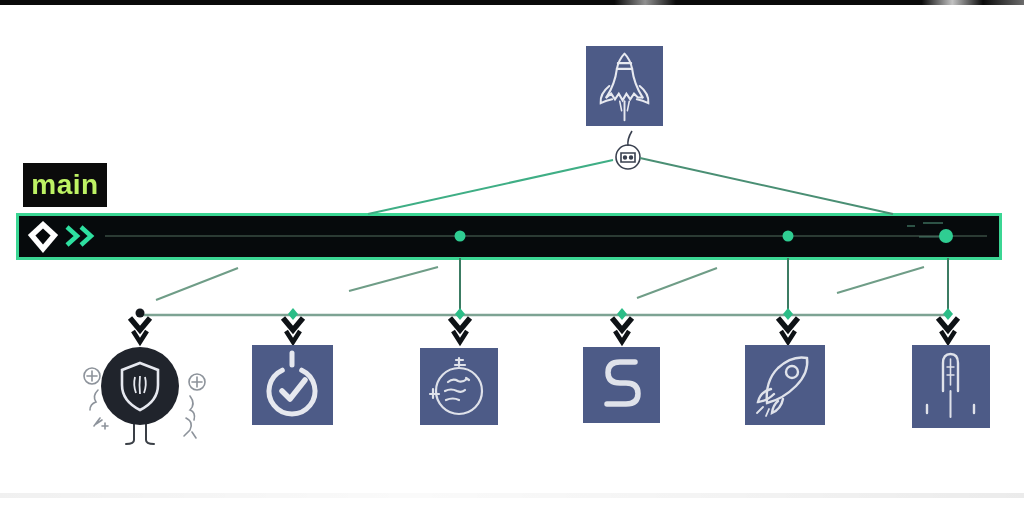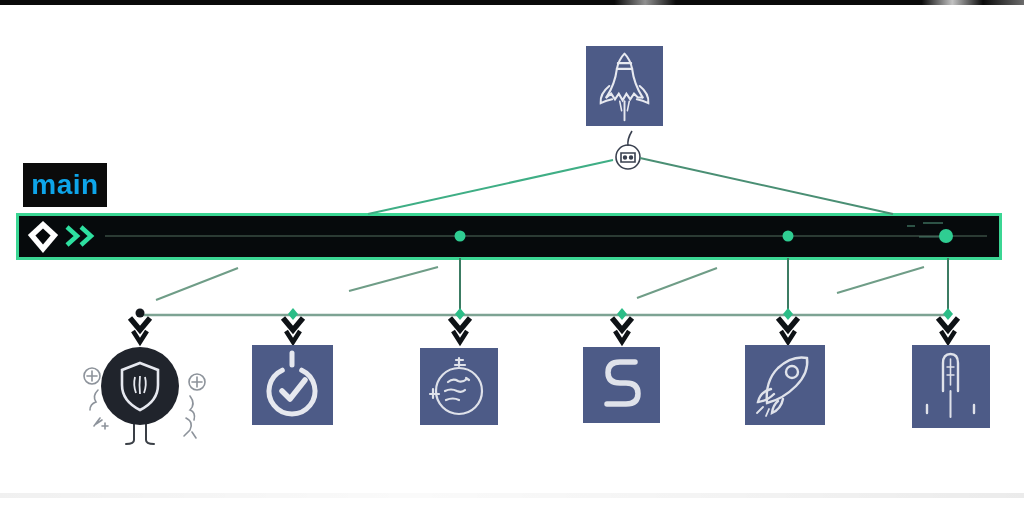--- a/index.html
+++ b/index.html
@@ -6,21 +6,21 @@
   .canvas{position:relative;width:1024px;height:510px;background:#ffffff;overflow:hidden;
           font-family:"Liberation Sans",sans-serif;}
   .top-strip{position:absolute;left:0;top:0;width:1024px;height:5px;
     background:linear-gradient(90deg,#0a0a0a 0%,#0a0a0a 60%,rgba(10,10,10,.45) 63%,#0a0a0a 66%,
     #0a0a0a 90%,rgba(10,10,10,.25) 93%,#0a0a0a 96%,rgba(10,10,10,.6) 100%);}
   .bottom-smudge{position:absolute;left:0;top:493px;width:1024px;height:5px;
     background:linear-gradient(90deg,rgba(0,0,0,.06),rgba(0,0,0,.02) 40%,rgba(0,0,0,.05) 75%,rgba(0,0,0,.08));}
   .tile{position:absolute;display:flex;align-items:center;justify-content:center;}
   .trigger-tile{left:586px;top:46px;width:77px;height:80px;background:#4d5b87;}
   .branch-chip{position:absolute;left:23px;top:163px;width:84px;height:44px;background:#0b0b0b;
-    color:#0ea5e9;display:flex;align-items:center;justify-content:center;font-size:28px;font-weight:700;letter-spacing:.5px;}
+    color:#bef264;display:flex;align-items:center;justify-content:center;font-size:28px;font-weight:700;letter-spacing:.5px;}
   .branch-bar{position:absolute;left:16px;top:213px;width:980px;height:41px;background:#060a0c;
     border:3px solid #3bd694;}
   .bar-line{position:absolute;left:86px;top:19px;height:2px;right:12px;background:#2b3b34;}
   .bar-mark{position:absolute;background:rgba(120,220,180,.35);height:2px;}
   .glyph{position:absolute;left:608px;top:127px;}
   .overlay{position:absolute;left:0;top:0;pointer-events:none;}
   .stage-sq{background:#4d5b87;}
   .stage-circle{background:#20242c;border-radius:50%;}
   .st1{left:101px;top:347px;width:78px;height:78px;}
   .st2{left:252px;top:345px;width:81px;height:80px;}

